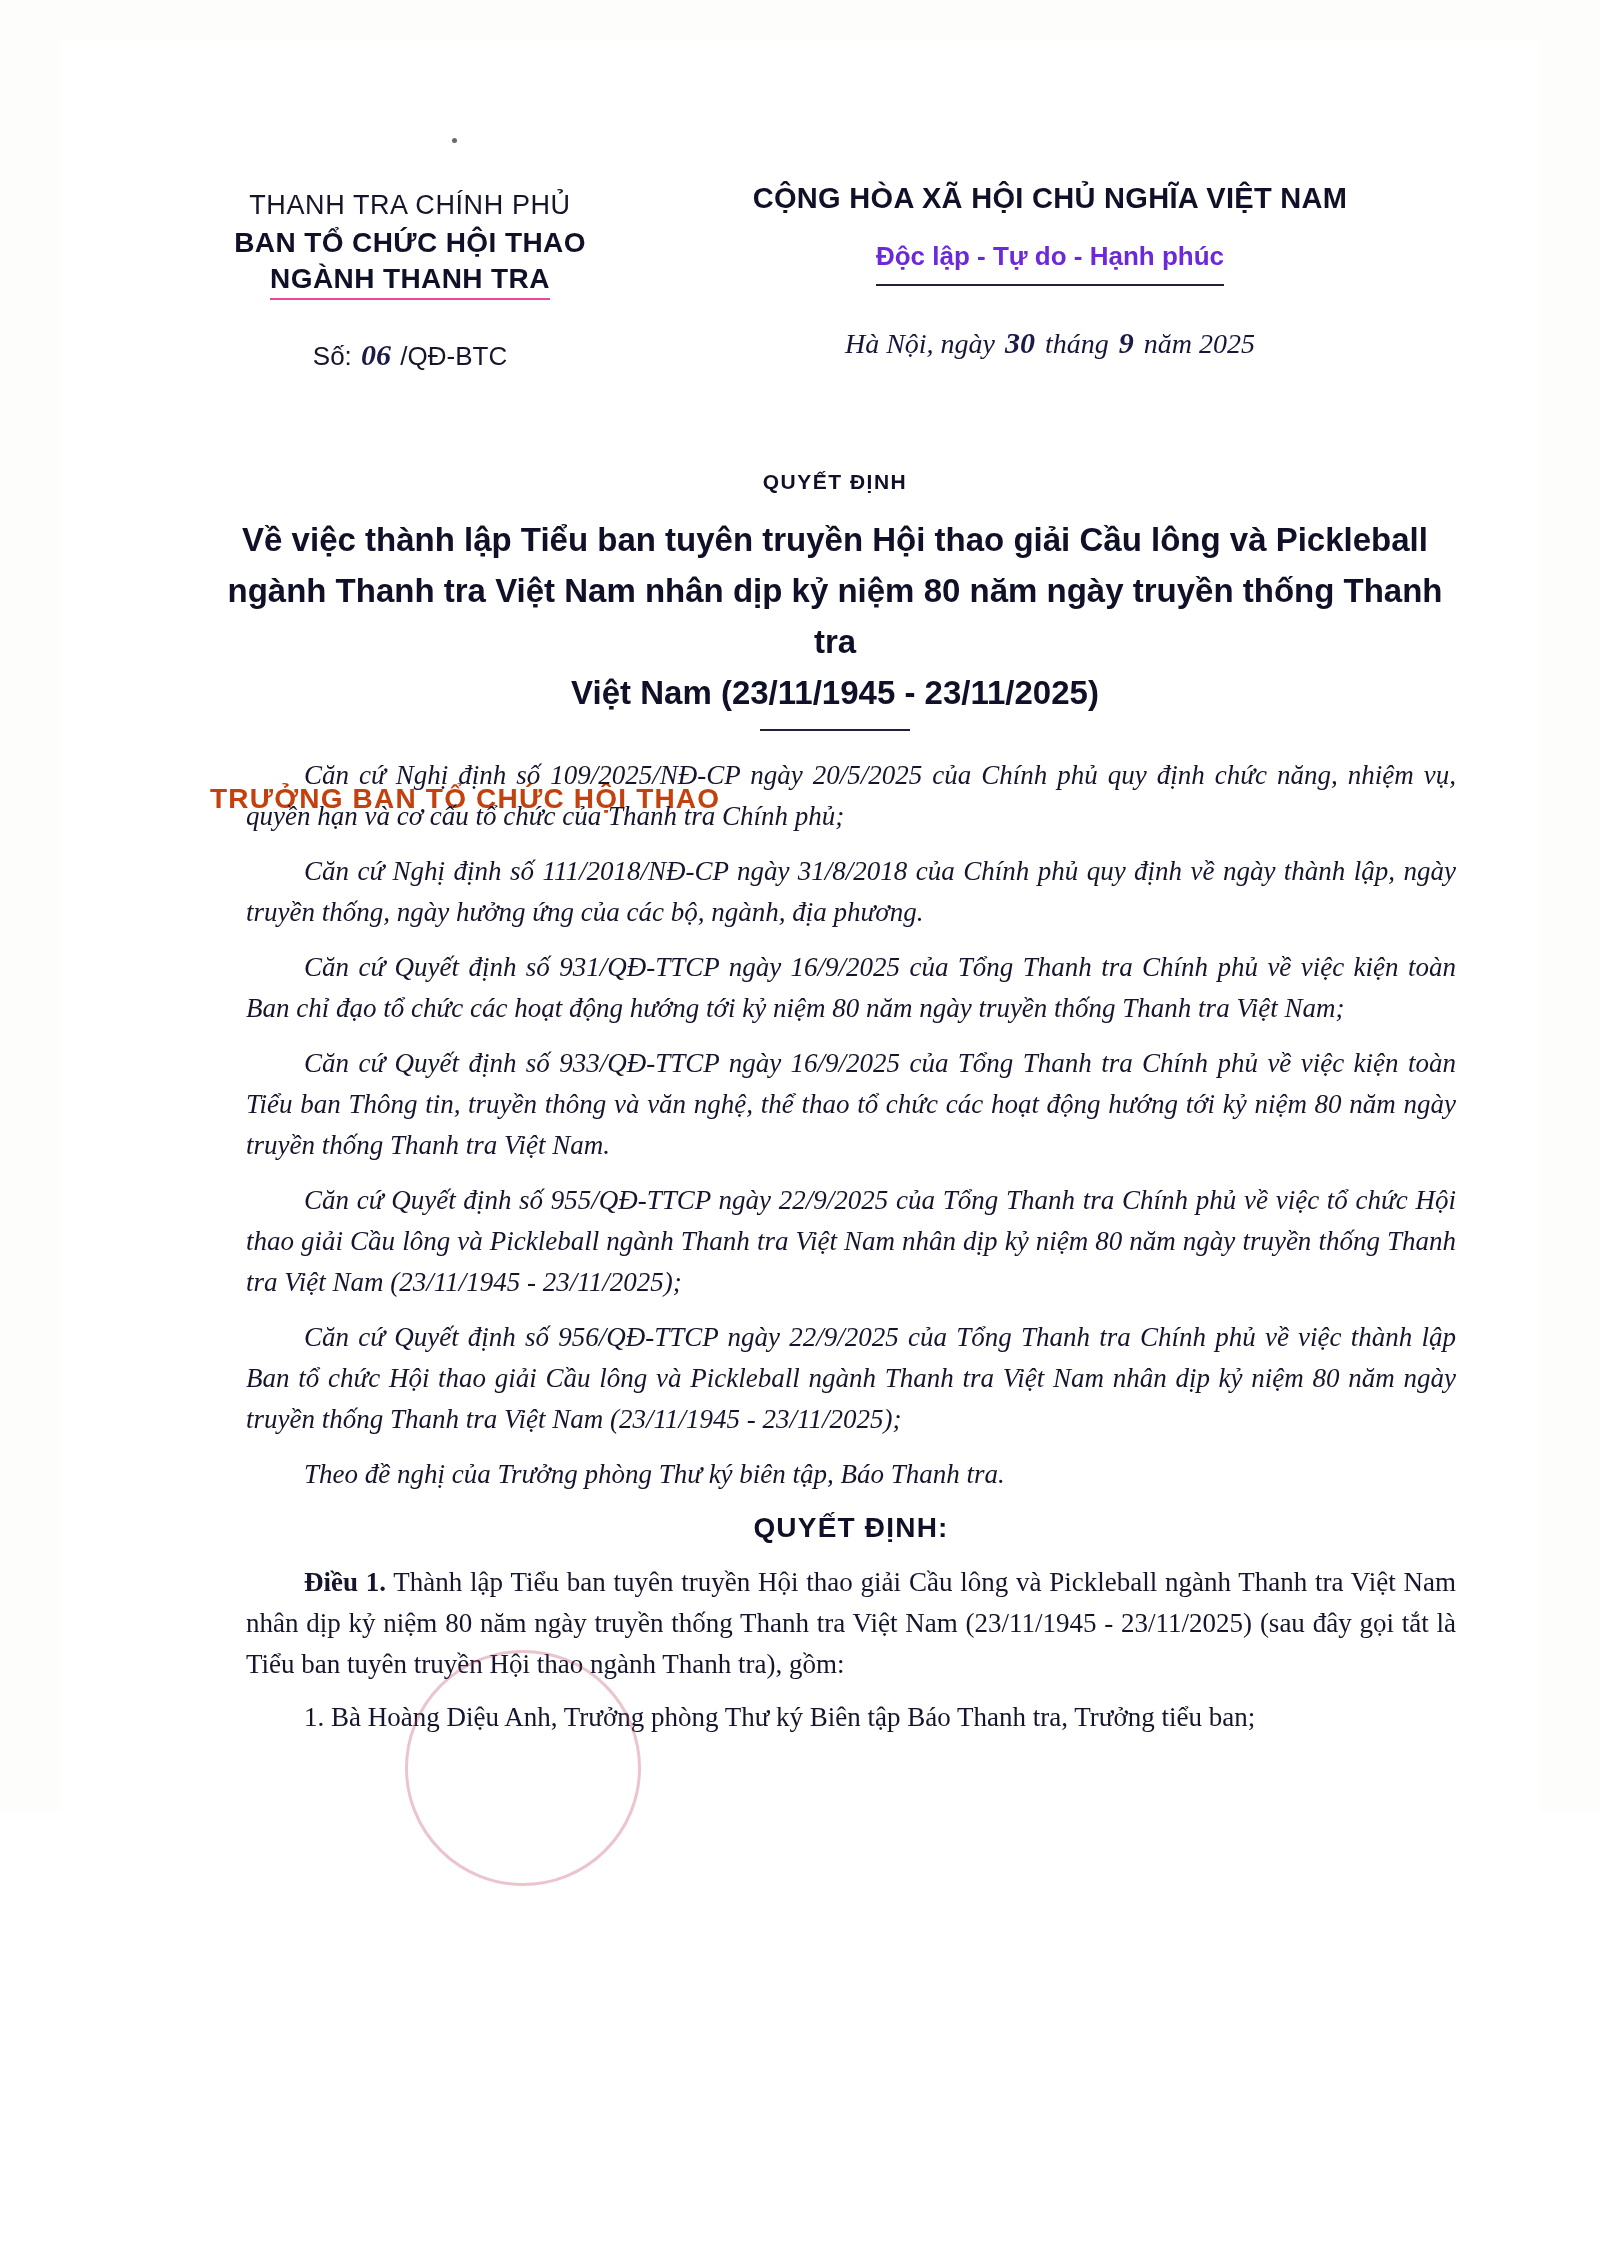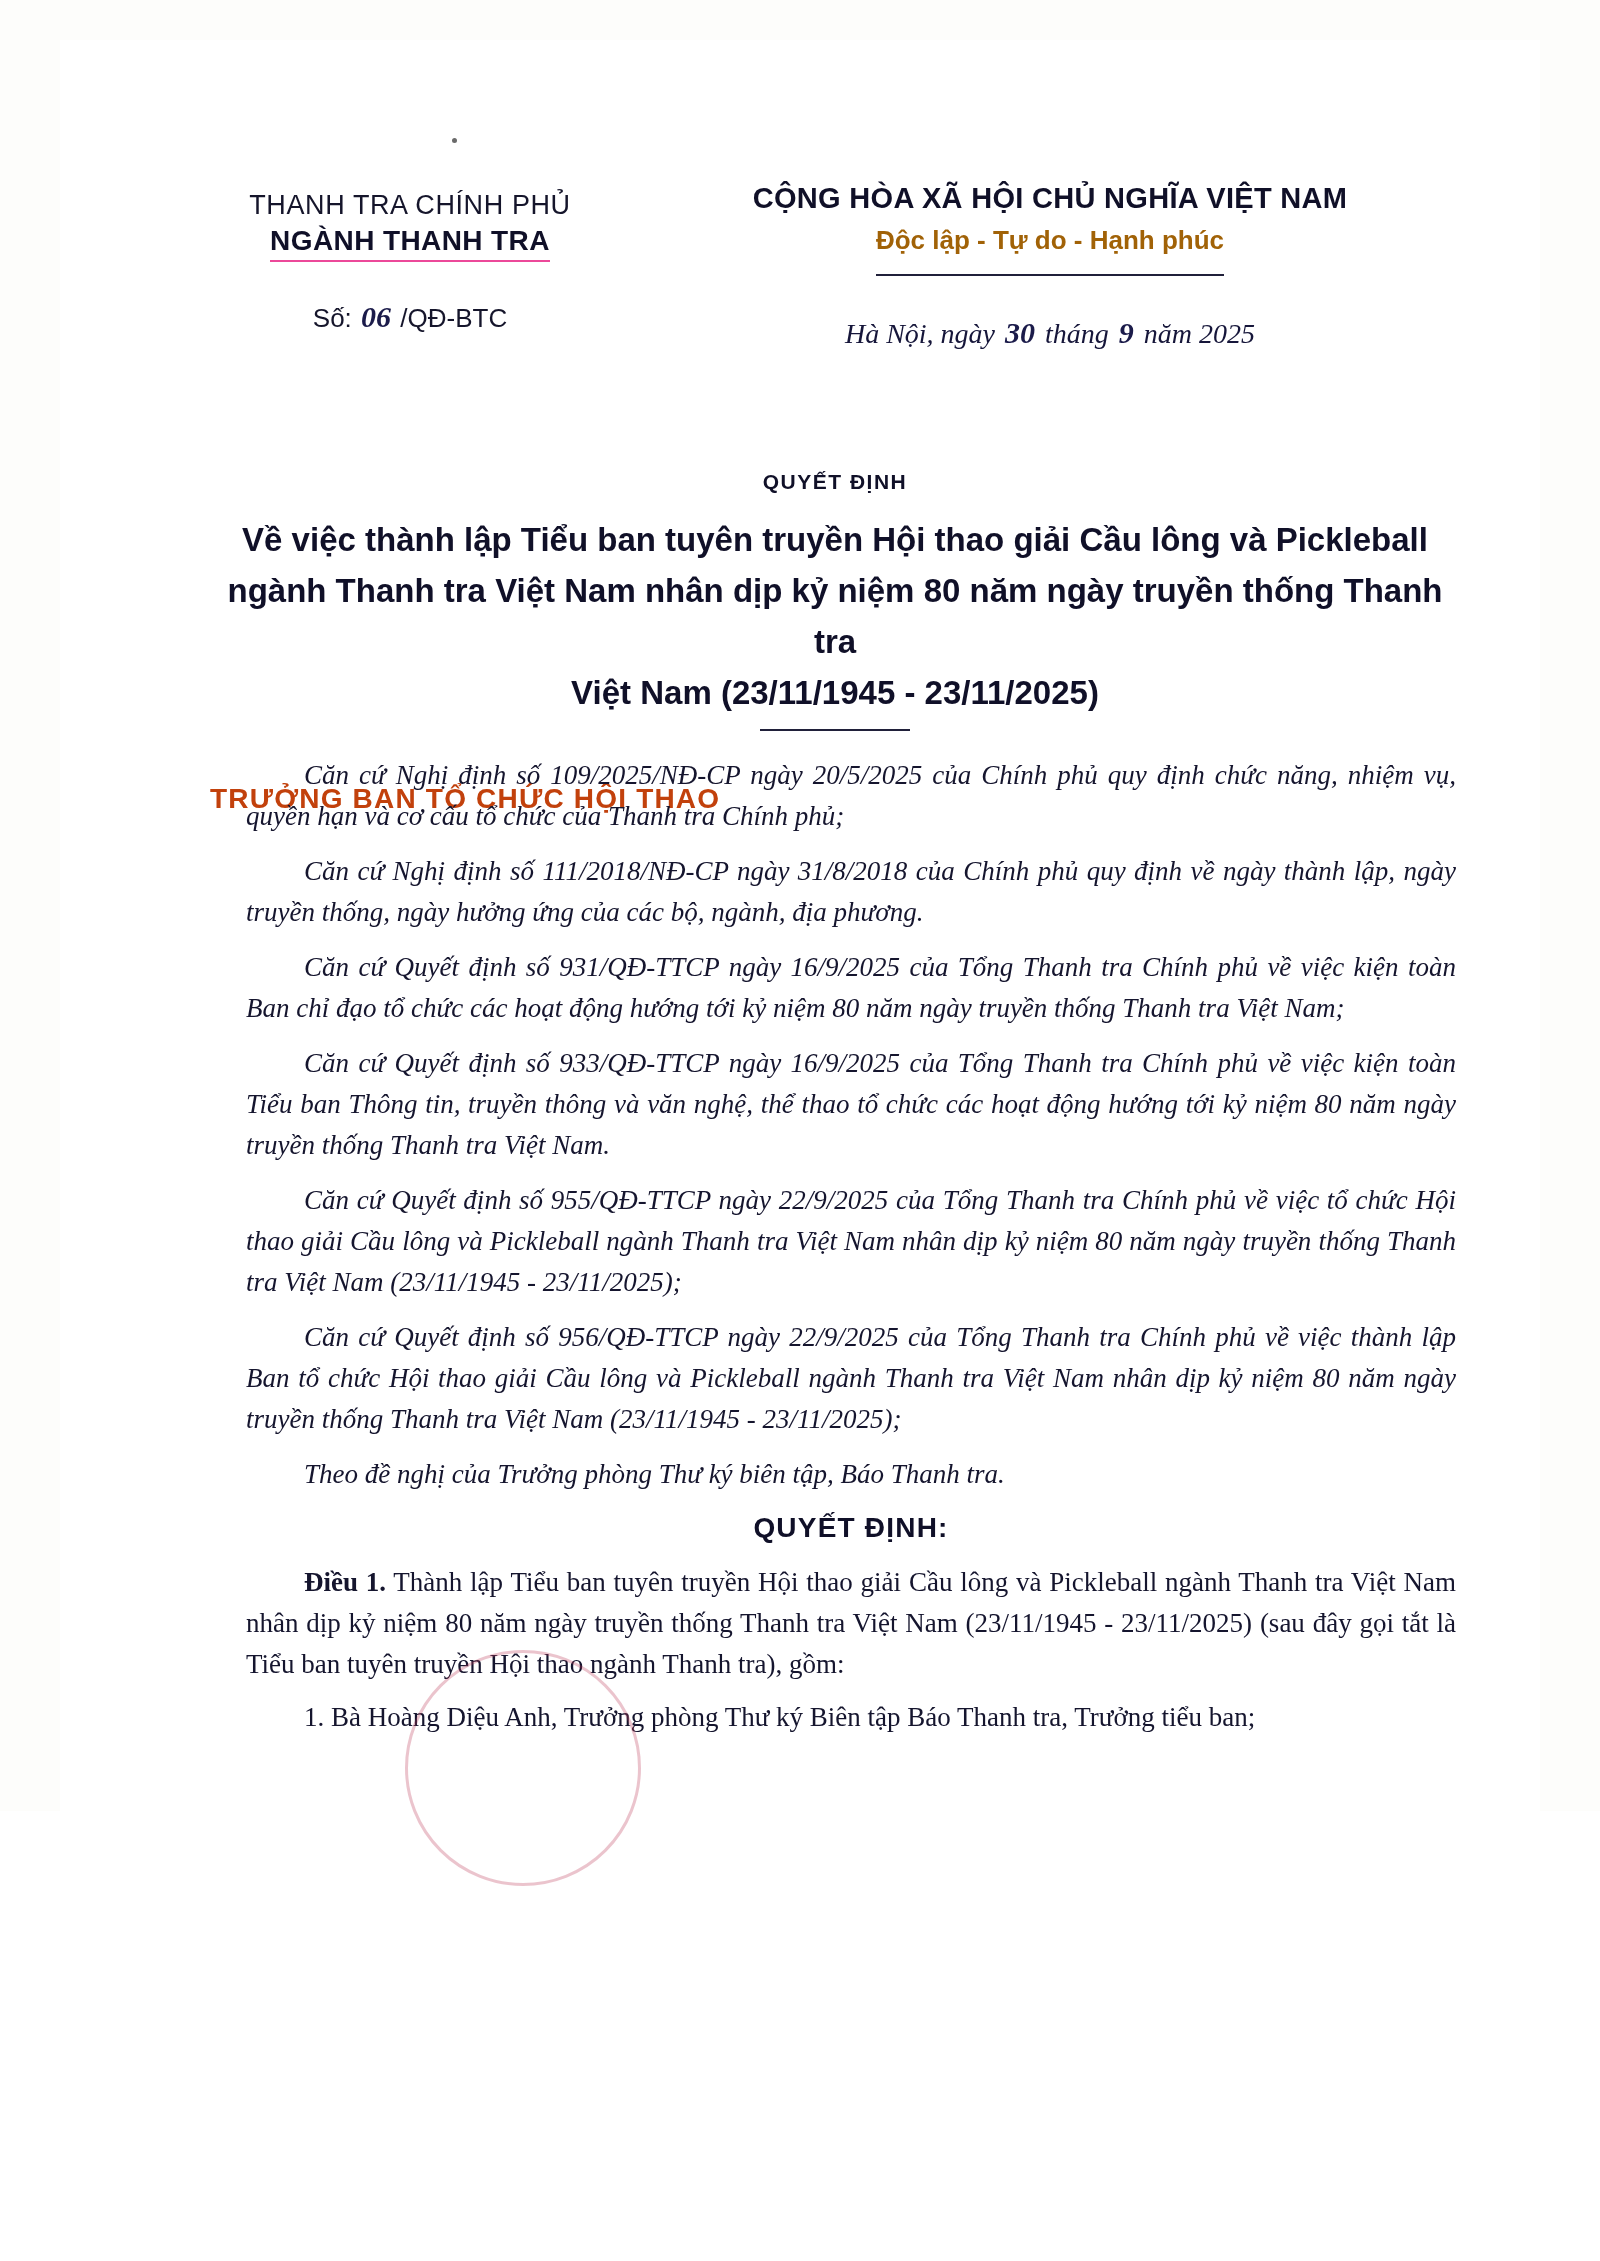--- a/index.html
+++ b/index.html
@@ -94,25 +94,25 @@
     font-family: "Liberation Sans", sans-serif;
     font-size: 29px;
     font-weight: bold;
     letter-spacing: 0.3px;
     color: #101028;
   }
   .nation-line2 {
     font-family: "Liberation Sans", sans-serif;
     font-size: 26px;
     font-weight: bold;
-    margin-top: 10px;
-    color: #a16207;
+    margin-top: 26px;
+    color: #6d28d9;
     display: inline-block;
     border-bottom: 2px solid #20203a;
-    padding-bottom: 18px;
+    padding-bottom: 12px;
   }
   .date-line {
     margin-top: 40px;
     font-size: 28px;
     font-style: italic;
     color: #16163a;
     text-align: center;
   }
   .date-line .hw {
     font-weight: bold;
@@ -224,20 +224,21 @@
 
 <div class="page">
   <div class="sheet">
 
     <div class="edge-mark"></div>
 
     <div class="header">
 
       <div class="org-block">
         <div class="org-line1">THANH TRA CHÍNH PHỦ</div>
+        <div class="org-line2">BAN TỔ CHỨC HỘI THAO</div>
         <div><span class="org-line3">NGÀNH THANH TRA</span></div>
         <div class="doc-number">
           <span>Số:</span>
           <span class="handwritten">06</span>
           <span>/QĐ-BTC</span>
         </div>
       </div>
 
       <div class="nation-block">
         <div class="nation-line1">CỘNG HÒA XÃ HỘI CHỦ NGHĨA VIỆT NAM</div>

